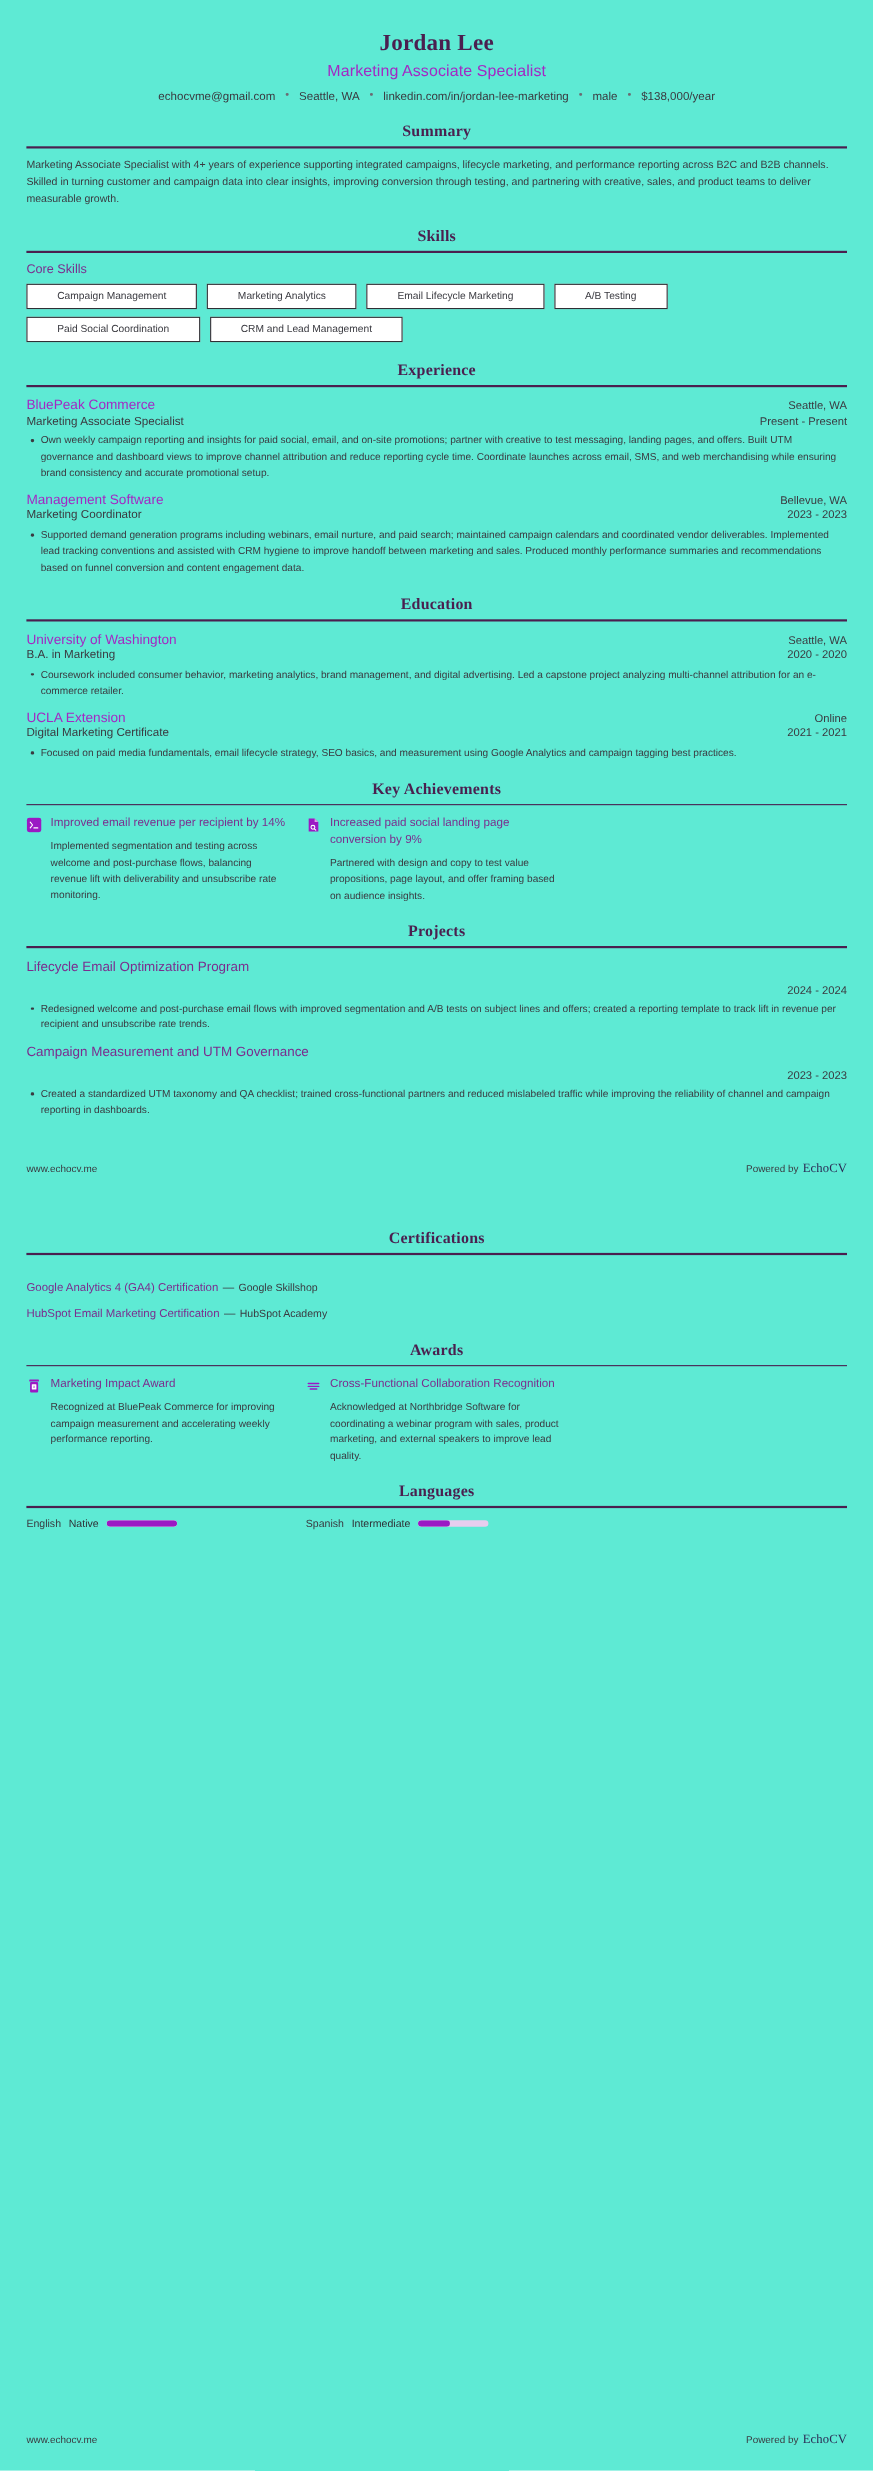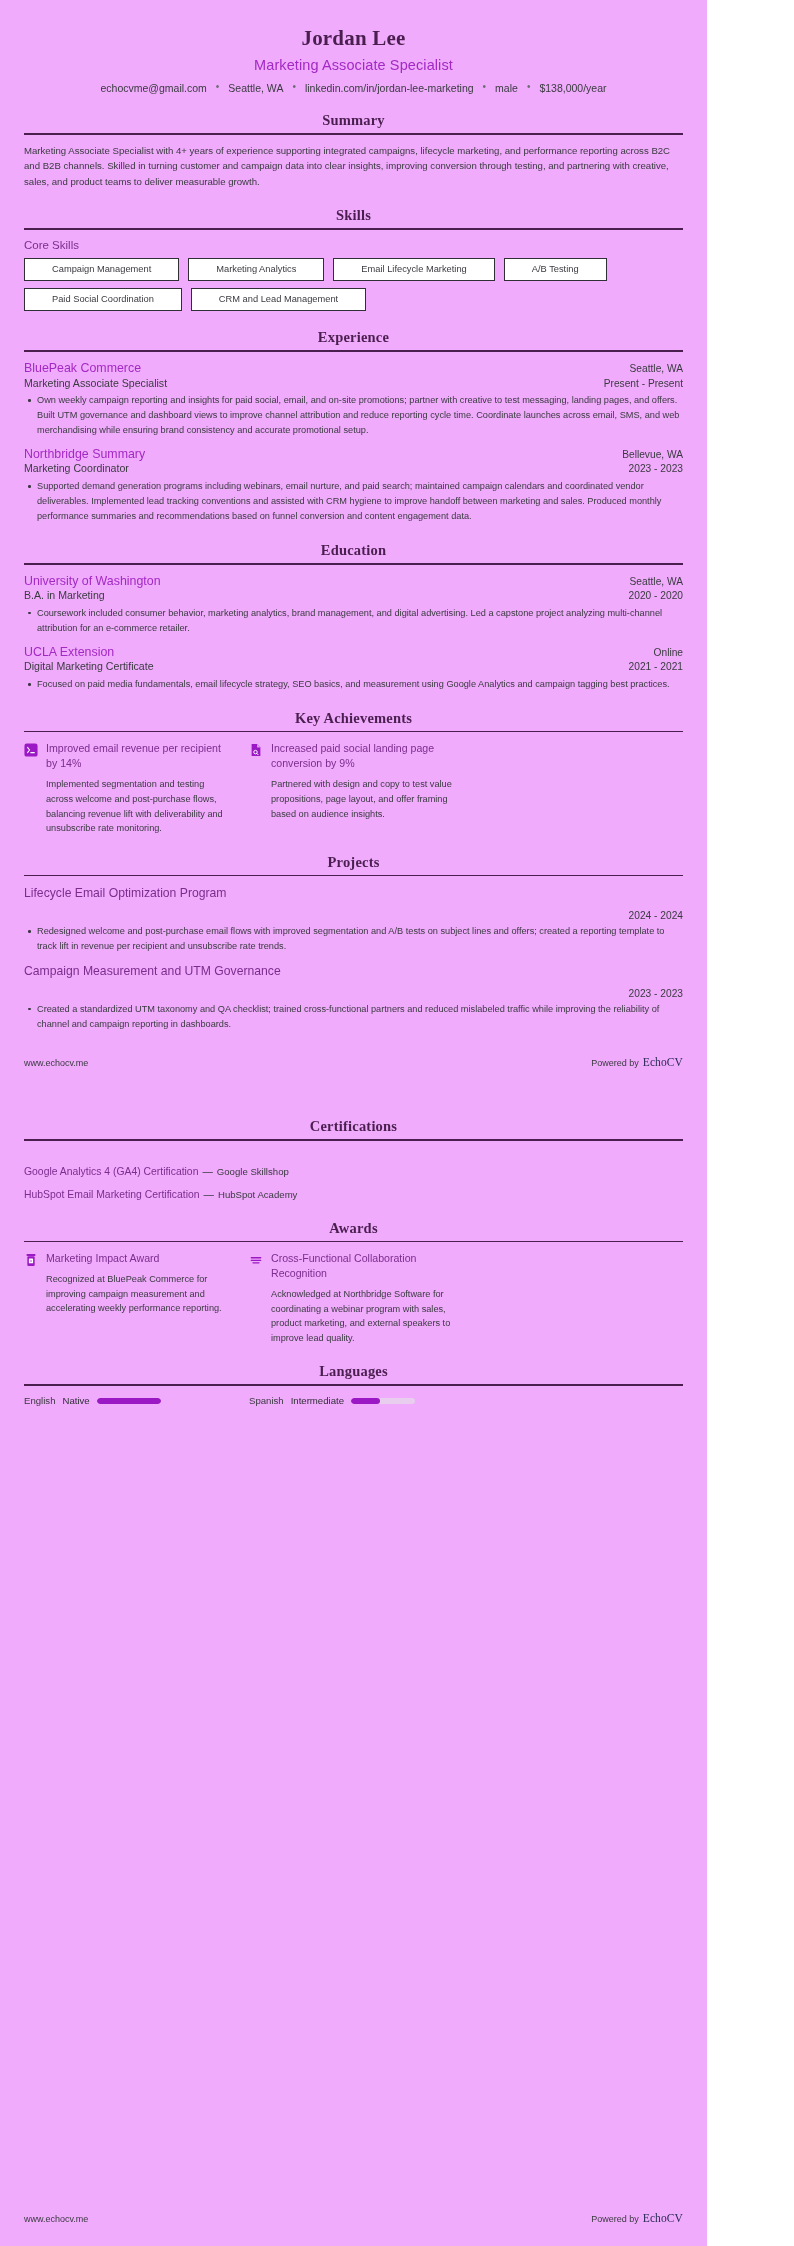--- a/index.html
+++ b/index.html
@@ -5,23 +5,23 @@
   html,body{margin:0;padding:0;}
   body{
     width:794px;
     background:#ffffff;
     font-family:"Liberation Sans", sans-serif;
     color:#33333a;
     -webkit-font-smoothing:antialiased;
   }
   .page{
     position:relative;
-    width:707px;
+    width:794px;
     min-height:2246px;
-    background:#f0abfc;
+    background:#5eead4;
     box-sizing:border-box;
   }
   .sheet{
     padding:0 24px;
   }
 
   
   .hdr{ text-align:center; padding-top:26px; }
   .hdr-name{
     font-family:"Liberation Serif", serif;
@@ -348,21 +348,21 @@
           <span class="role">Marketing Associate Specialist</span>
           <span class="dates">Present - Present</span>
         </div>
         <ul class="bul">
           <li>Own weekly campaign reporting and insights for paid social, email, and on-site promotions; partner with creative to test messaging, landing pages, and offers. Built UTM governance and dashboard views to improve channel attribution and reduce reporting cycle time. Coordinate launches across email, SMS, and web merchandising while ensuring brand consistency and accurate promotional setup.</li>
         </ul>
       </div>
 
       <div class="entry">
         <div class="row">
-          <span class="org">Northbridge Summary</span>
+          <span class="org">Management Software</span>
           <span class="loc">Bellevue, WA</span>
         </div>
         <div class="row">
           <span class="role">Marketing Coordinator</span>
           <span class="dates">2023 - 2023</span>
         </div>
         <ul class="bul">
           <li>Supported demand generation programs including webinars, email nurture, and paid search; maintained campaign calendars and coordinated vendor deliverables. Implemented lead tracking conventions and assisted with CRM hygiene to improve handoff between marketing and sales. Produced monthly performance summaries and recommendations based on funnel conversion and content engagement data.</li>
         </ul>
       </div>

